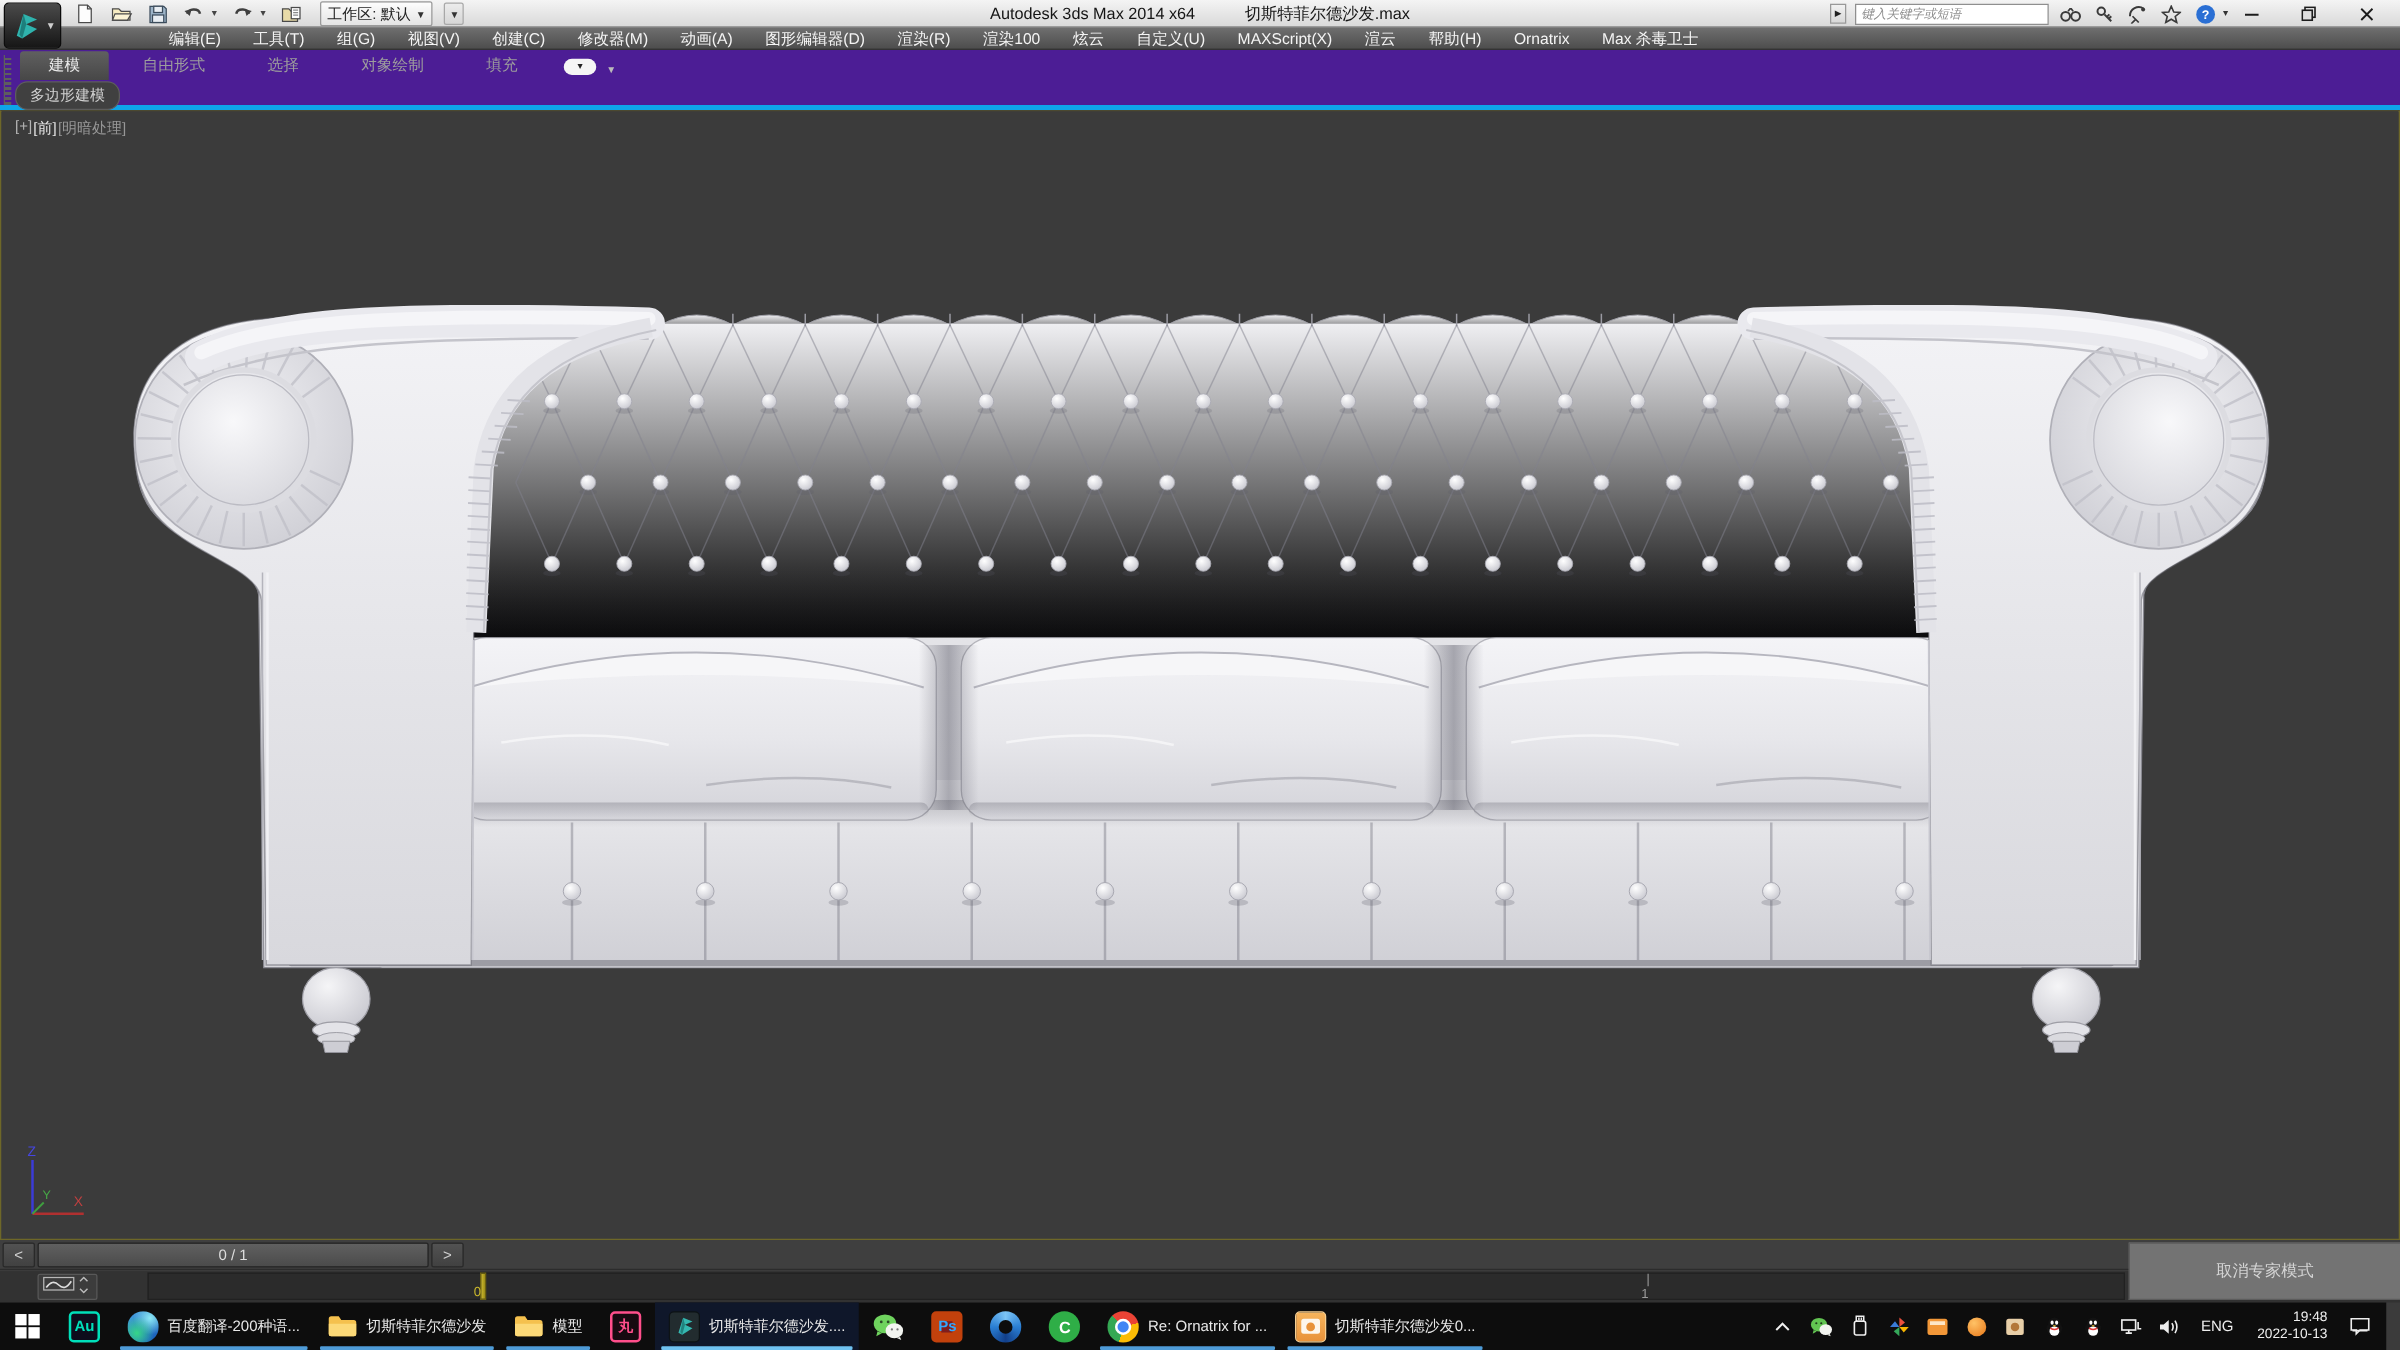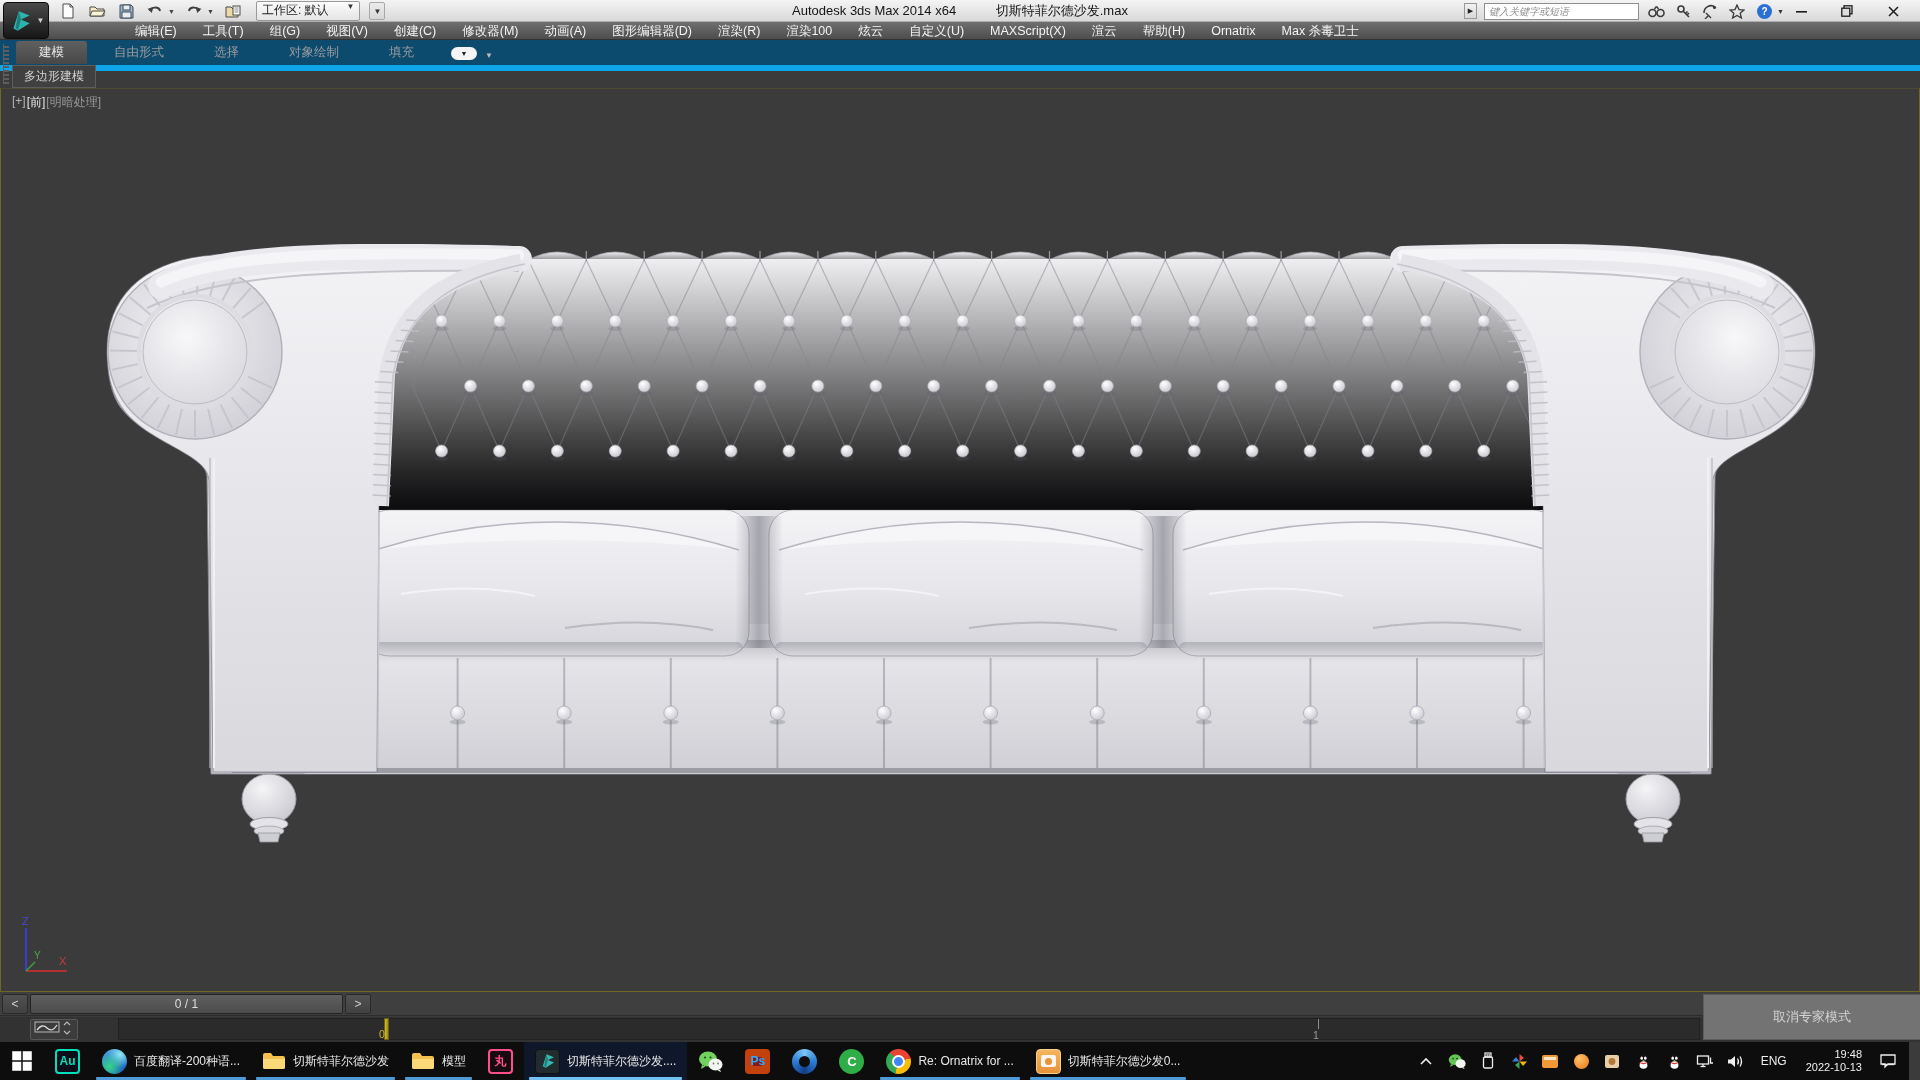--- a/index.html
+++ b/index.html
@@ -5,46 +5,46 @@
 *{box-sizing:border-box;margin:0;padding:0}
 html,body{width:1920px;height:1080px;overflow:hidden}
 body{font-family:"Liberation Sans",sans-serif;background:#3b3b3b;position:relative}
 
 .titlebar{position:absolute;top:0;left:0;right:0;height:22px;background:linear-gradient(#f4f4f4,#d9d9d9);border-bottom:1px solid #aeaeae;z-index:9}
 .logo-btn{position:absolute;left:3px;top:2px;width:46px;height:37px;background:linear-gradient(#4a4a4a,#161616);border:1px solid #0c0c0c;border-radius:4px;display:flex;align-items:center;justify-content:center;gap:3px;z-index:12}
 .logo-caret{color:#cfcfcf;font-size:8px}
 .qat{position:absolute;left:58px;top:2px;height:18px;display:flex;align-items:center;gap:9px;z-index:11}
 .qat-btn{width:20px;height:18px;display:flex;align-items:center;justify-content:center;color:#3c3c3c}
 .qat-caret{font-size:7px;color:#444;margin-left:-6px}
-.workspace{height:20px;margin-left:4px;background:linear-gradient(#fdfdfd,#e4e4e4);border:1px solid #9a9a9a;border-radius:2px;display:flex;align-items:flex-start;padding:0 5px;gap:18px;font-size:12px;color:#222}
+.workspace{height:20px;margin-left:4px;background:linear-gradient(#fdfdfd,#e4e4e4);border:1px solid #9a9a9a;border-radius:2px;display:flex;align-items:center;padding:0 5px;gap:4px;font-size:12px;color:#222}
 .ws-caret{font-size:8px;color:#333}
 .qat-ovf{width:16px;height:18px;display:flex;align-items:center;justify-content:center;font-size:8px;color:#333;background:linear-gradient(#ececec,#d6d6d6);border:1px solid #a8a8a8;border-radius:2px}
 .win-title{position:absolute;left:0;right:0;top:0;height:22px;text-align:center;font-size:13px;color:#141414;line-height:21px;pointer-events:none}
 .win-title .file{margin-left:36px}
 .infocenter{position:absolute;right:136px;top:2px;height:18px;display:flex;align-items:center;gap:7px}
 .ic-toggle{width:13px;height:16px;background:linear-gradient(#f2f2f2,#d8d8d8);border:1px solid #999;font-size:7px;color:#222;display:flex;align-items:center;justify-content:center}
 .ic-search{width:155px;height:17px;border:1px solid #8f8f8f;background:#fff;font-size:10px;padding:0 4px;font-family:Liberation Sans, sans-serif}
 .ic-search::placeholder{color:#8d8d8d;font-style:italic}
 .ic-icon{width:20px;height:18px;display:flex;align-items:center;justify-content:center;color:#3a3a3a}
 .help-caret{font-size:7px;color:#333;margin-left:-4px}
 .winctl{position:absolute;right:4px;top:0;height:22px;display:flex;align-items:center}
 .wc-btn{width:46px;height:22px;display:flex;align-items:center;justify-content:center;color:#1c1c1c}
 
 .menubar{position:absolute;top:22px;left:0;right:0;height:18px;background:linear-gradient(#6f6f6f,#4d4d4d);border-bottom:1px solid #333;display:flex;align-items:center;padding-left:122px;z-index:8}
 .menu-item{padding:0 13px;font-size:12.5px;color:#f4f4f4;line-height:18px;white-space:nowrap}
 
-.ribbon{position:absolute;top:40px;left:0;right:0;height:31px;background:#0c4a6e;border-bottom:6px solid #0ea5e9}
+.ribbon{position:absolute;top:40px;left:0;right:0;height:48px;background:#4c1d95;border-bottom:4px solid #0ea5e9}
 .grip{position:absolute;left:3px;top:4px;width:6px;height:40px;background:repeating-linear-gradient(0deg,#5e5e5e 0 2px,transparent 2px 4px);border-left:1px solid #5e5e5e}
 .ribbon-tabs{display:flex;align-items:flex-end;height:24px;padding-left:16px;gap:4px}
 .rtab{padding:3px 23px;font-size:12.5px;color:#9d9d9d;white-space:nowrap}
 .rtab.active{background:linear-gradient(#606060,#474747);color:#eaeaea;border-radius:3px 3px 0 0}
 .oval-btn{width:26px;height:13px;background:#f5f5f5;border-radius:7px;display:flex;align-items:center;justify-content:center;font-size:7px;color:#222;margin:0 4px 4px 10px}
 .oval-caret{font-size:8px;color:#bbb;margin-bottom:4px}
 .panel-row{height:24px;display:flex;align-items:center;padding-left:12px}
-.panel-tab{border:1px solid #5d5d5d;background:#404040;color:#d0d0d0;font-size:12px;padding:2px 11px;border-radius:0}
+.panel-tab{border:1px solid #5d5d5d;background:#404040;color:#d0d0d0;font-size:12px;padding:2px 11px;border-radius:10px}
 
 .viewport{position:absolute;top:88px;left:0;right:0;height:904px;background:#3b3b3b;border:1px solid #6e6728;border-top-color:#4c4930}
 .vp-label{position:absolute;left:11px;top:5px;font-size:12px;display:flex;gap:1px}
 .vp-plus{color:#b5b5b5}.vp-view{color:#e4e4e4}.vp-shade{color:#979797}
 .sofa-wrap{position:absolute;left:90px;top:155px;width:1740px;height:600px}
 .axis{position:absolute;left:12px;bottom:10px}
 
 .timeslider{position:absolute;top:992px;left:0;right:0;height:24px;background:#3f3f3f;border-bottom:1px solid #2c2c2c;display:flex;align-items:center}
 .ts-btn{width:26px;height:20px;margin-left:2px;background:linear-gradient(#525252,#414141);border:1px solid #292929;color:#cfcfcf;font-size:12px;text-align:center;line-height:18px;border-radius:2px}
 .ts-handle{width:313px;height:20px;margin-left:2px;background:linear-gradient(#606060,#4b4b4b);border:1px solid #242424;border-radius:2px;color:#dedede;font-size:12px;text-align:center;line-height:18px}

